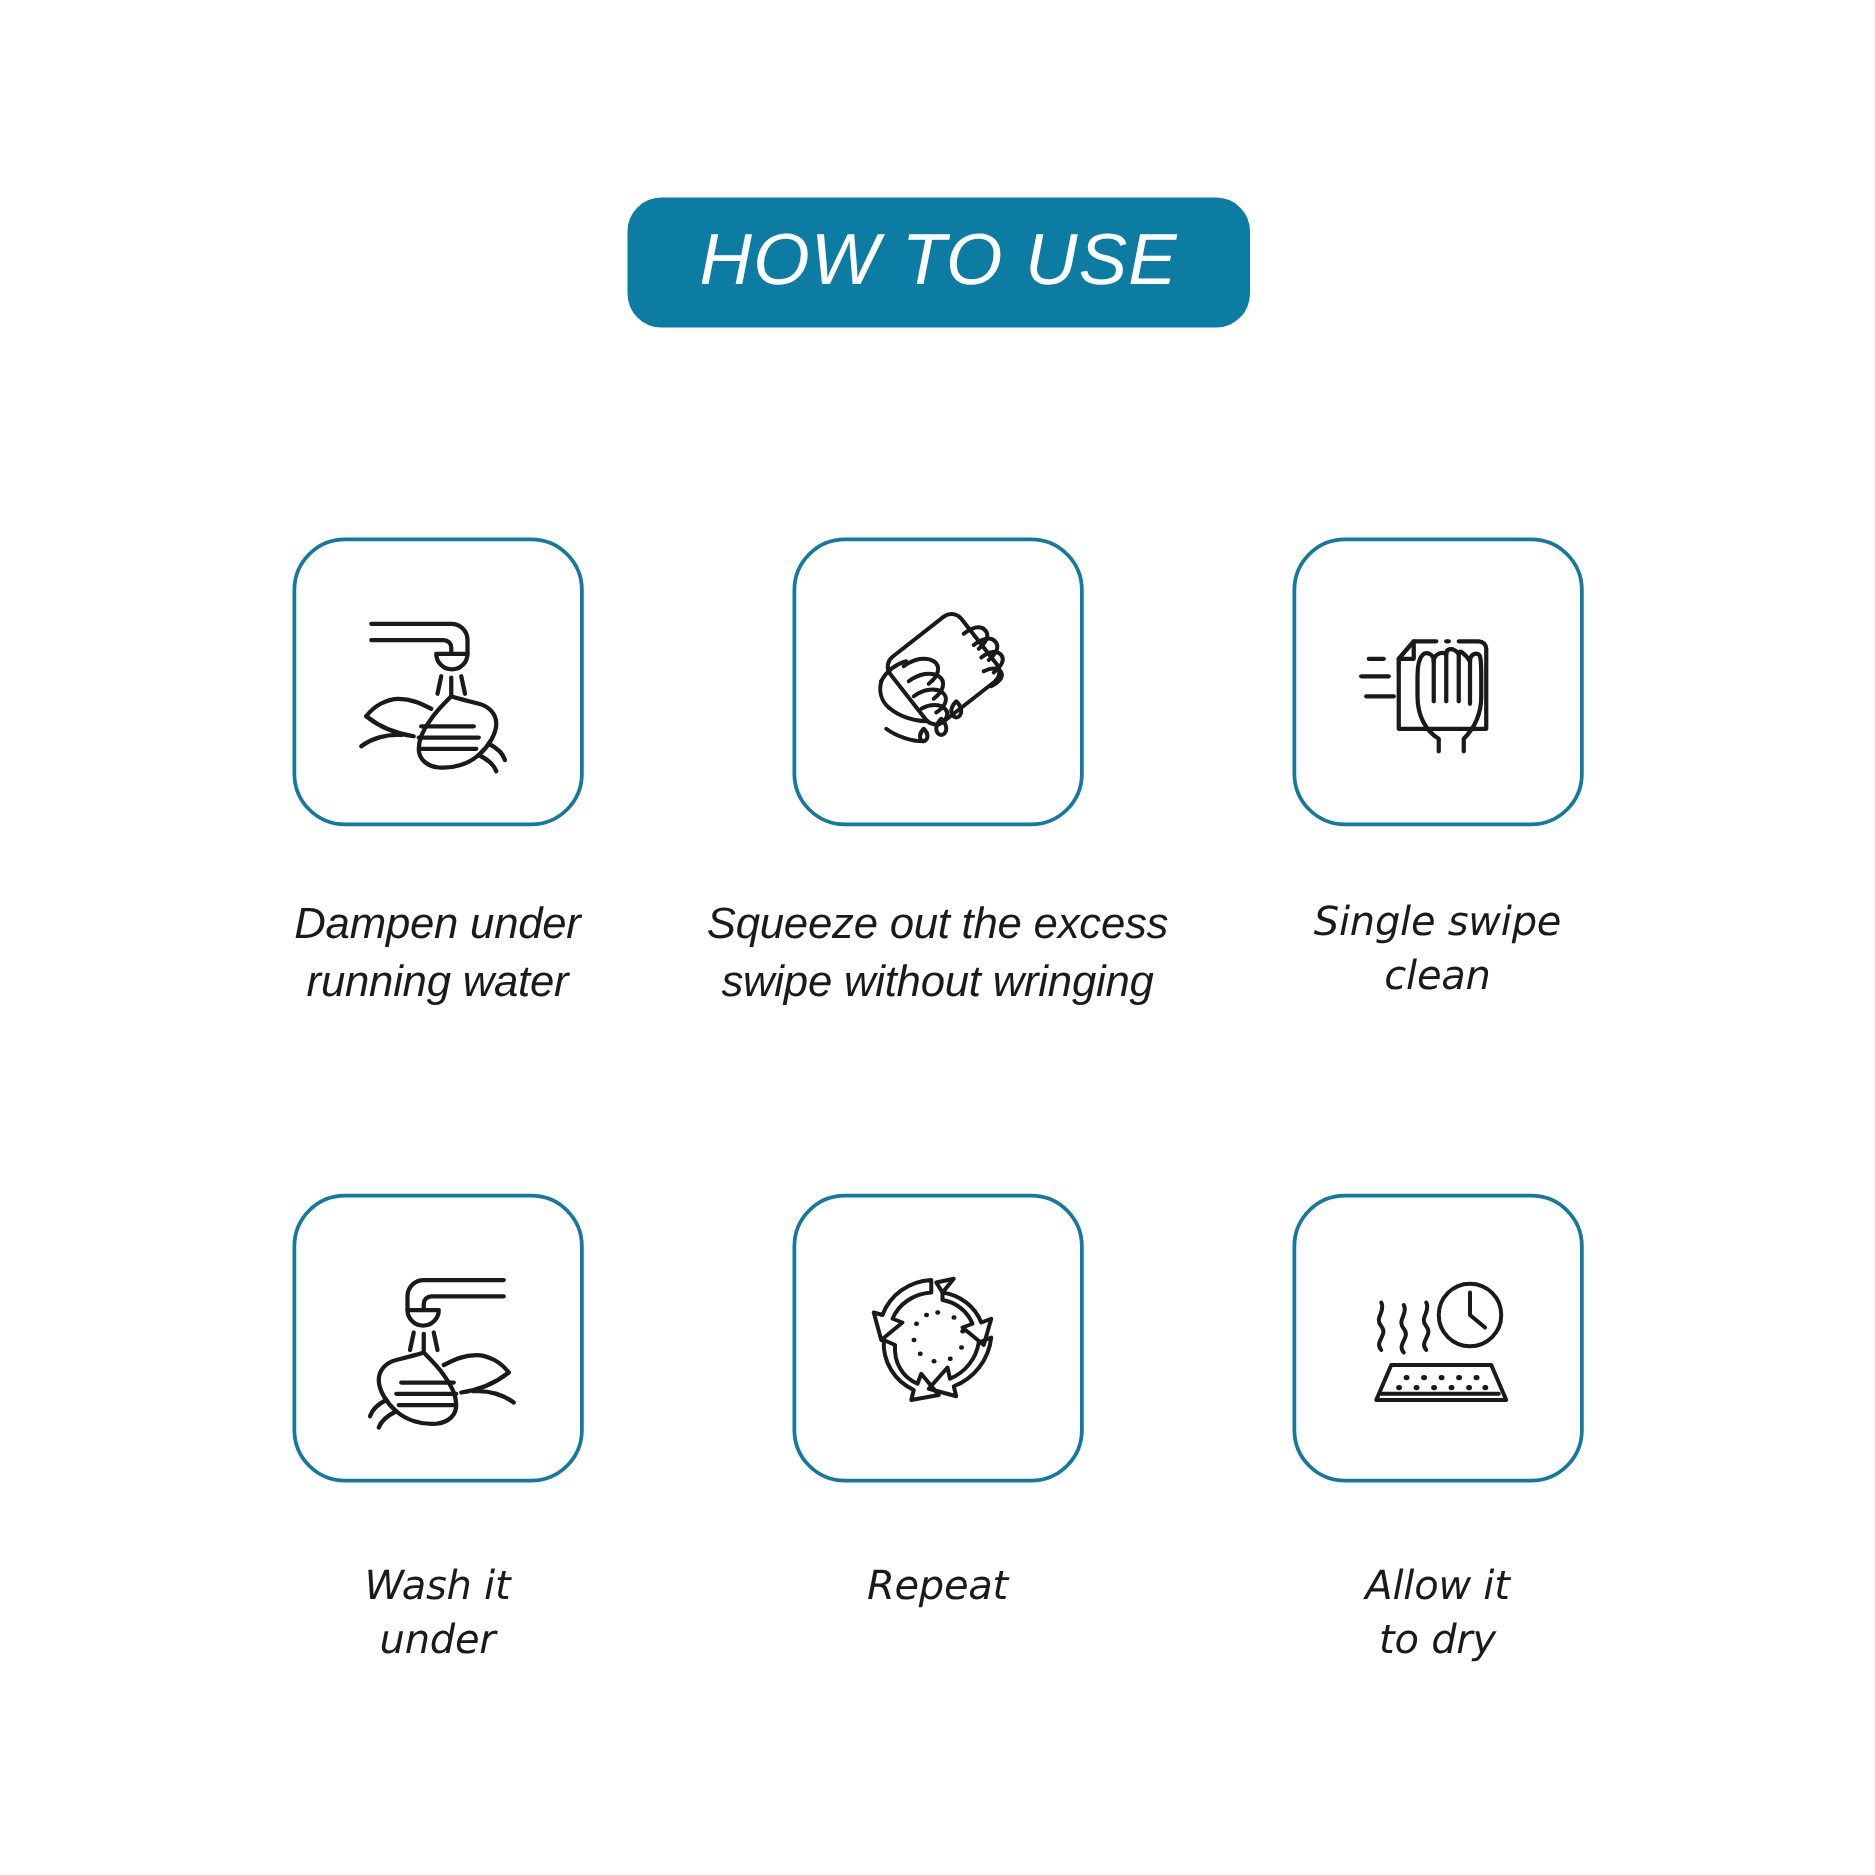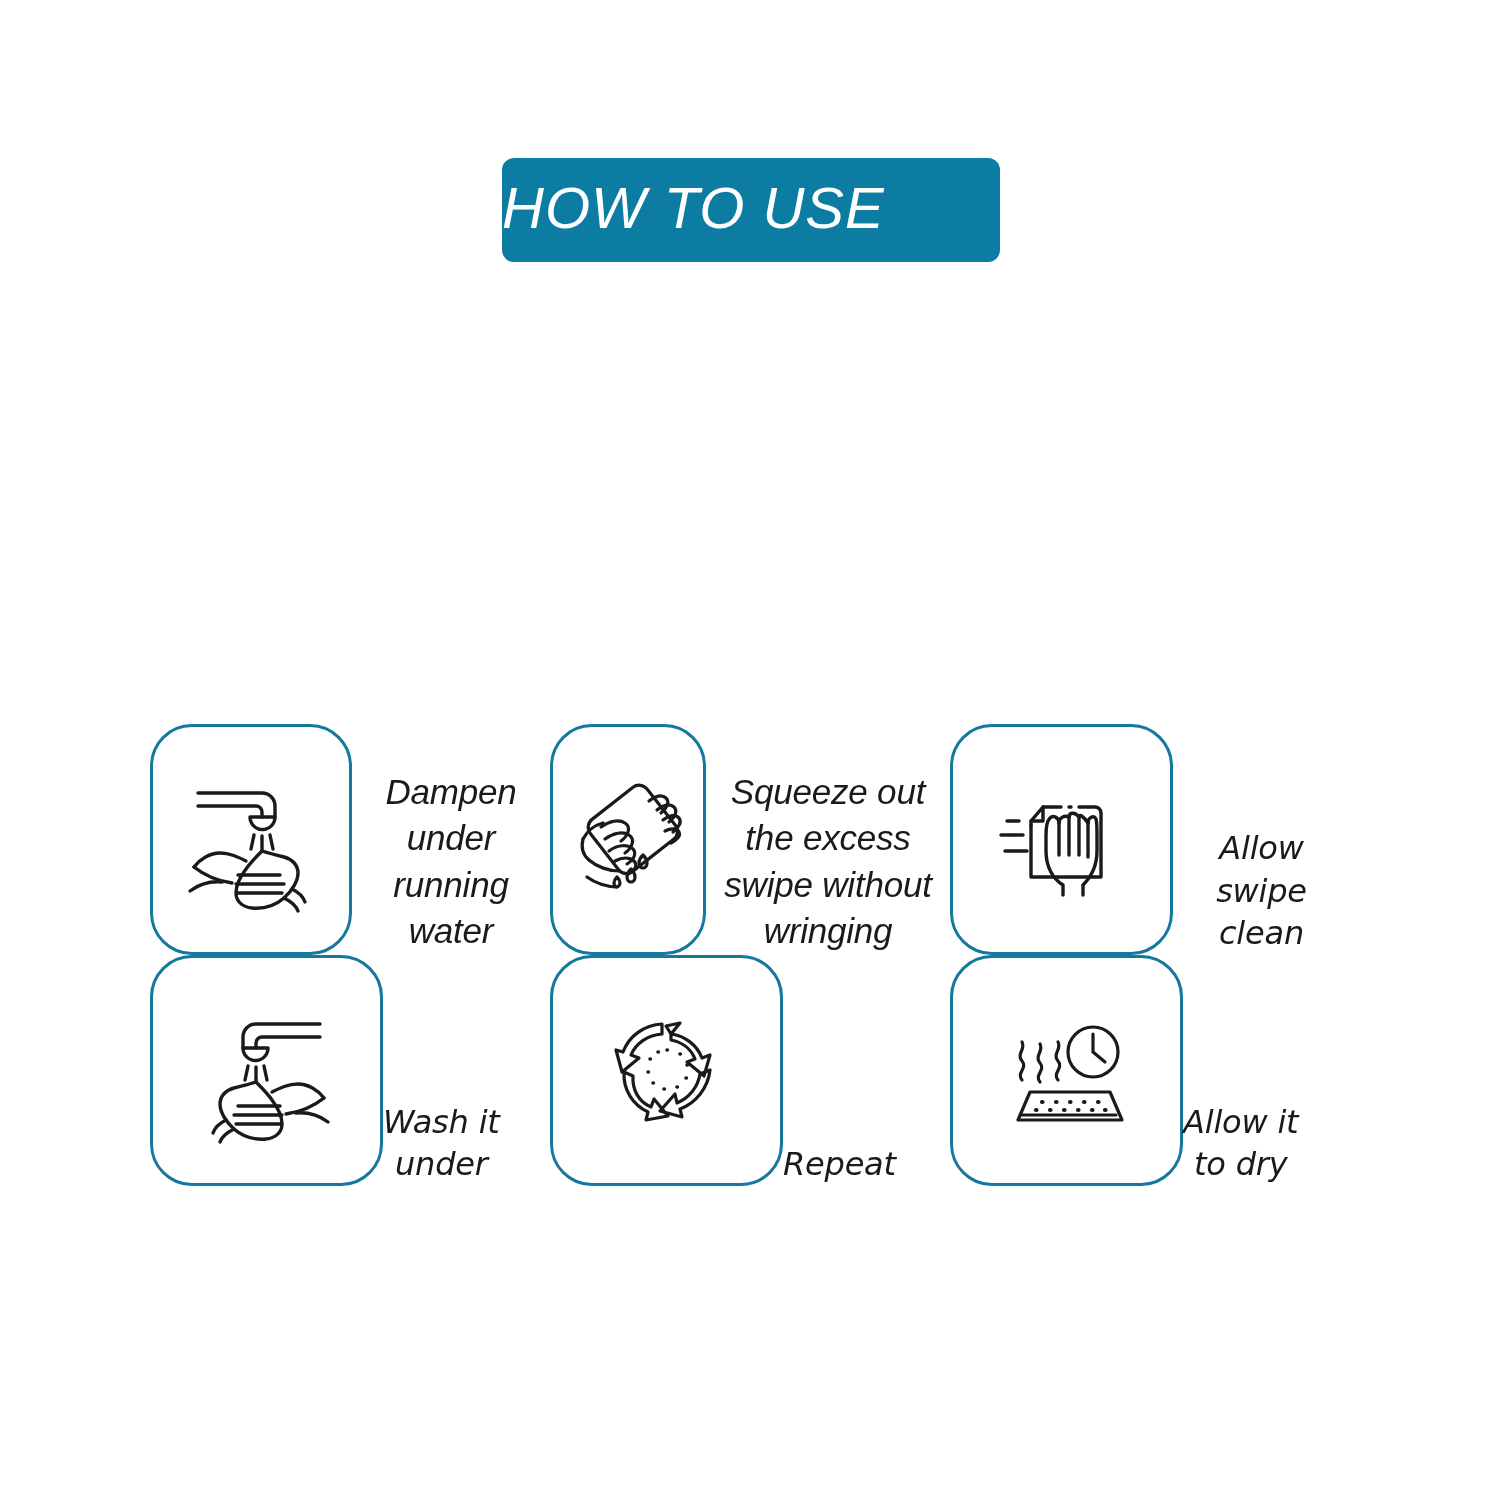--- a/index.html
+++ b/index.html
@@ -24,24 +24,24 @@
   }
 
   
   .header-banner {
     position: absolute;
     left: 502px;
     top: 158px;
     width: 498px;
     height: 104px;
     background: #0C7CA3;
-    border-radius: 12px;
+    border-radius: 27px;
     display: flex;
     align-items: center;
-    justify-content: flex-start;
+    justify-content: center;
   }
   .header-title {
     color: #ffffff;
     font-family: "Liberation Sans", sans-serif;
     font-style: italic;
     font-weight: 400;
     font-size: 58px;
     letter-spacing: 1px;
     line-height: 1;
     white-space: nowrap;
@@ -56,22 +56,23 @@
     width: 1200px;
     display: grid;
     grid-template-columns: repeat(3, 400px);
     grid-template-rows: 525px auto;
     justify-items: center;
   }
 
   .step {
     width: 400px;
     display: flex;
-    flex-direction: row;
-    align-items: flex-end;
+    flex-direction: column;
+    align-items: center;
+    gap: 13px;
   }
 
   .step-tile {
     width: 233px;
     height: 231px;
     border: 3px solid #14789F;
     border-radius: 42px;
     background: #ffffff;
     display: flex;
     align-items: center;
@@ -215,21 +216,21 @@
                      C59 102 66 114 76 120 V130"></path>
             <path d="M101 58 C101 52 107 50 109 54 C110 57 110 62 110 70 V86
                      C110 100 104 112 96 120 V130"></path>
 
             <path d="M72 58 C72 53 77 50 82 52"></path>
             <path d="M82 52 C82 48 87 46 92 52"></path>
             <path d="M92 52 C92 48 97 52 101 58"></path>
           </svg>
         </span>
       </div>
-      <div class="step-caption regular">Allow swipe
+      <div class="step-caption regular">Single swipe
 clean</div>
     </div>
 
     <div class="step row2">
       <div class="step-tile">
         <span>
           <svg width="150" height="150" viewBox="0 0 150 150" fill="none" stroke="#1a1a1a" stroke-width="3.4" stroke-linecap="round" stroke-linejoin="round">
             <g transform="translate(150,0) scale(-1,1)">
 
               <path d="M22 28 H86 a13 13 0 0 1 13 13 V52"></path>

